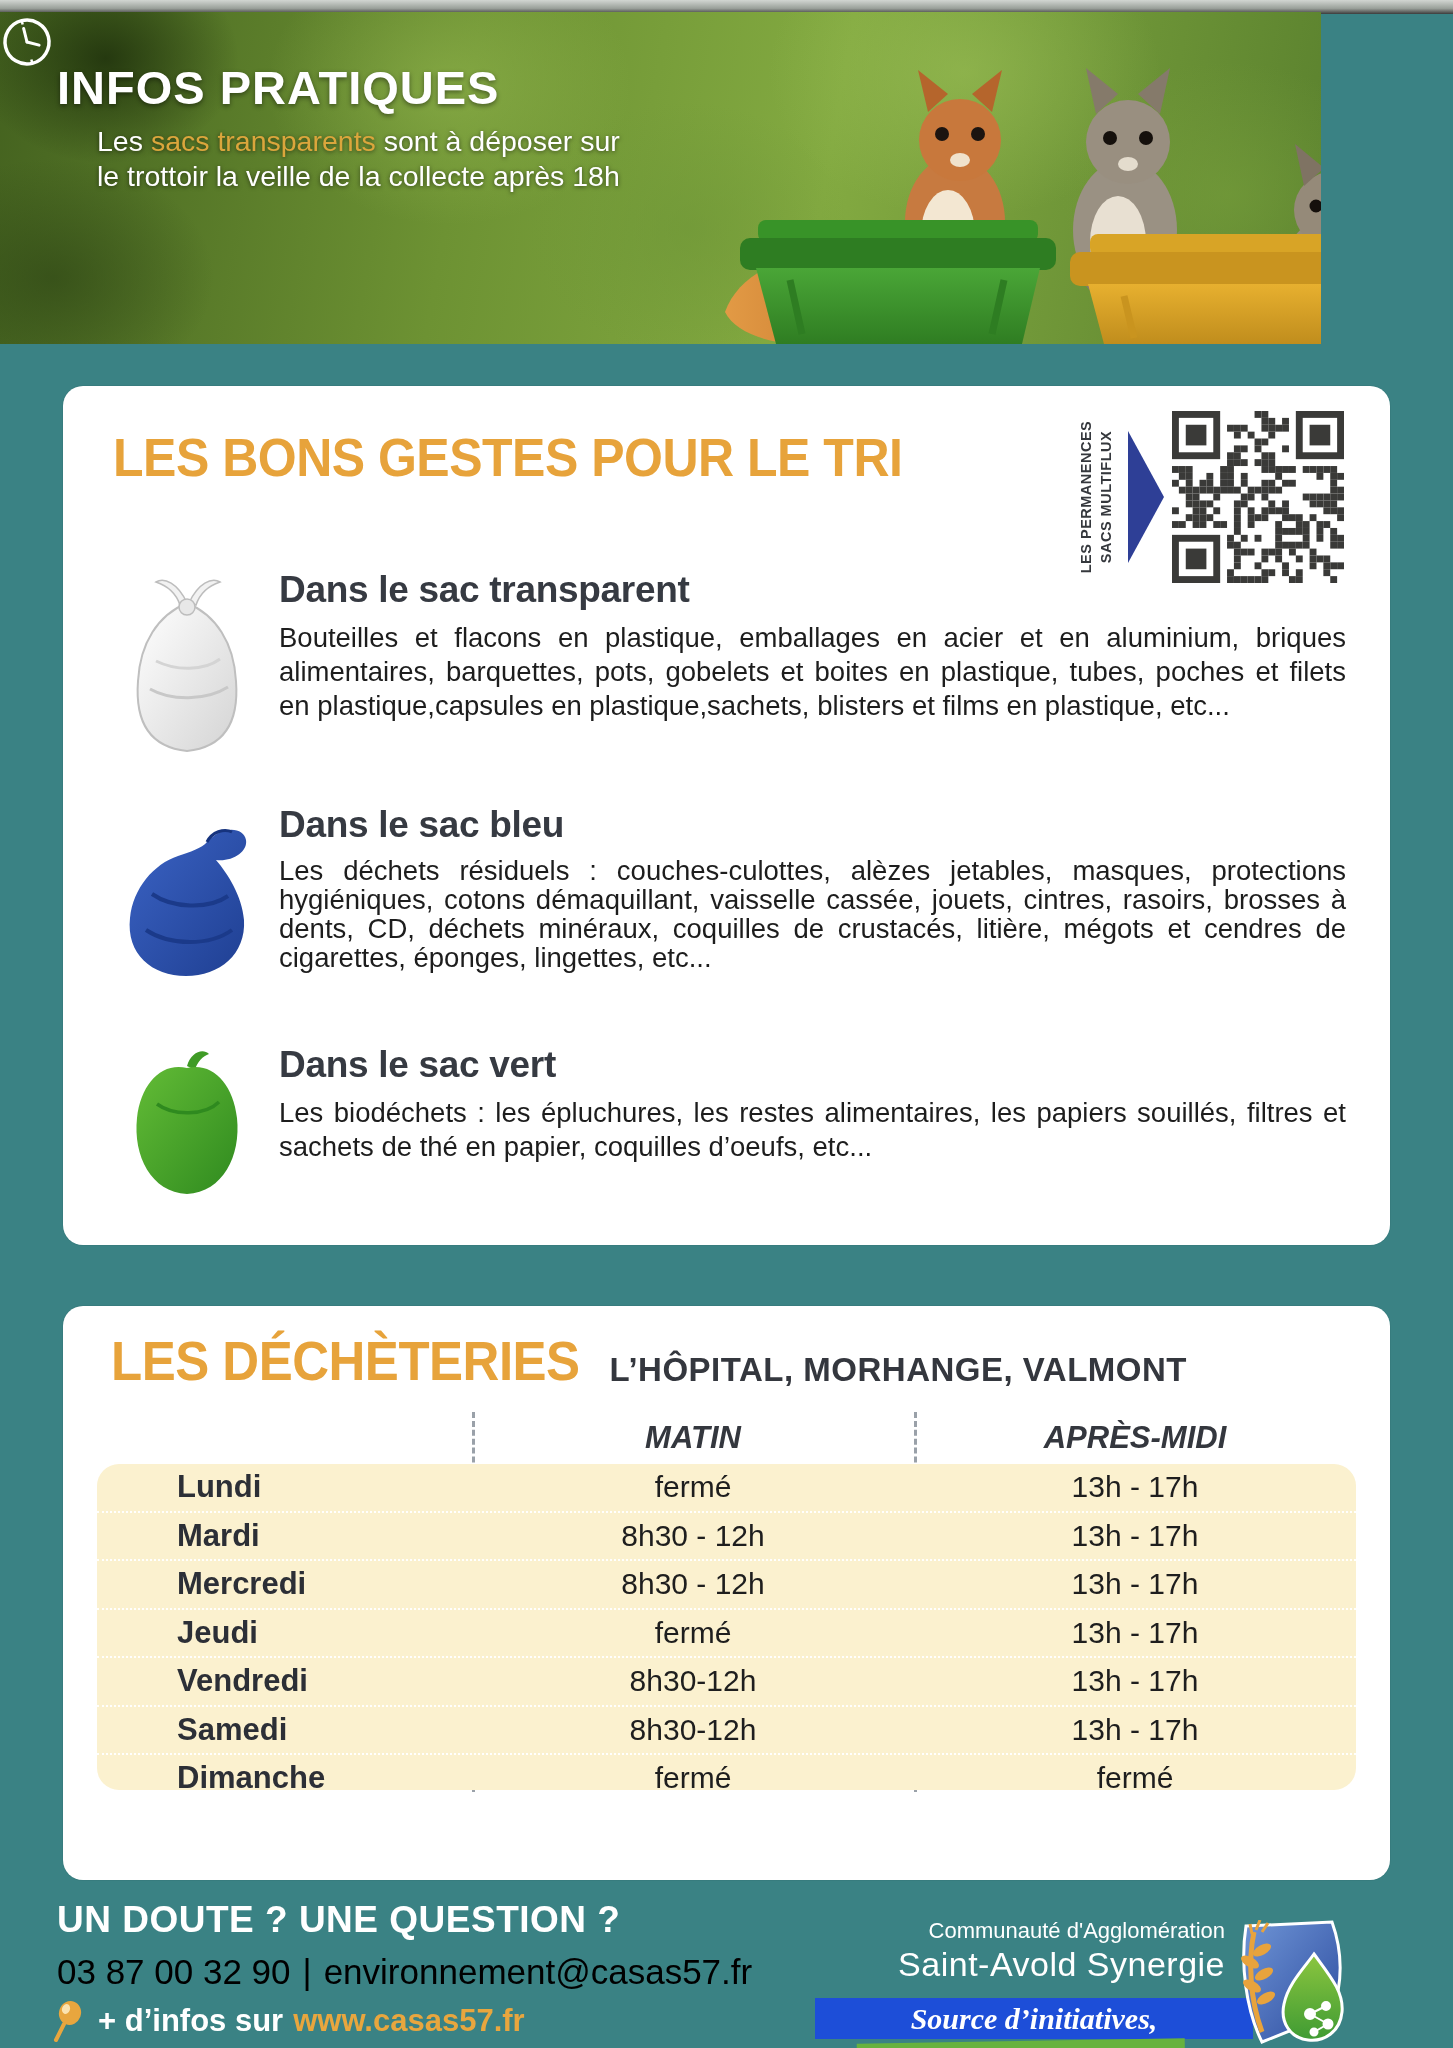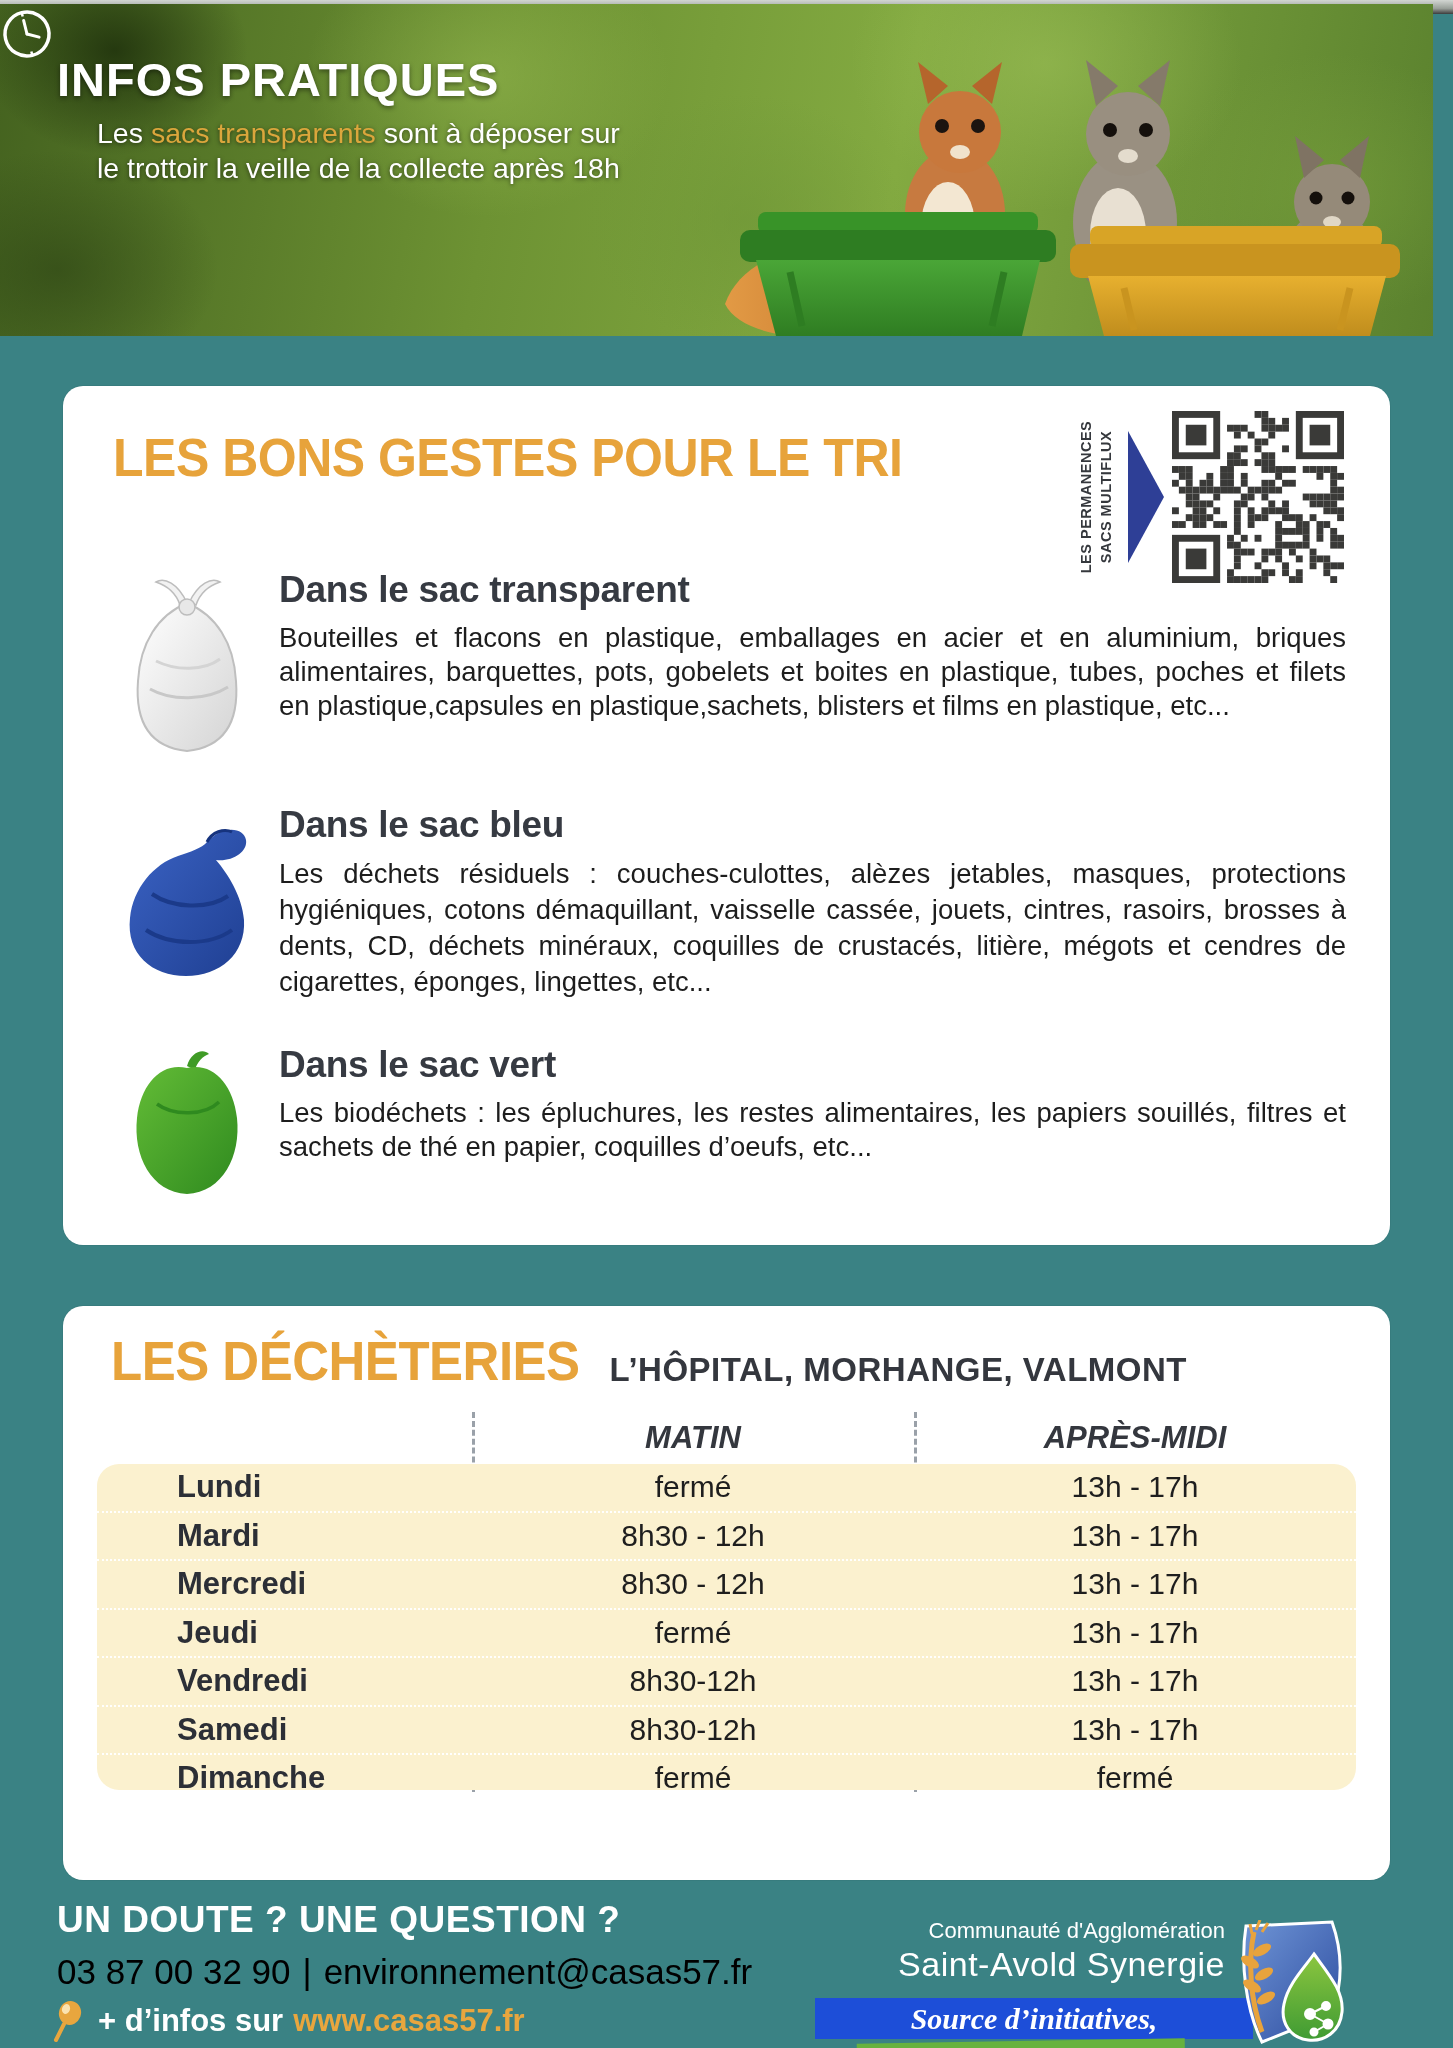--- a/index.html
+++ b/index.html
@@ -5,21 +5,21 @@
   html,body{margin:0;padding:0;}
   body{width:1453px;height:2048px;overflow:hidden;background:#3a8284;
        font-family:"Liberation Sans",sans-serif;-webkit-font-smoothing:antialiased;}
   #page{position:relative;width:1453px;height:2048px;background:#3a8284;overflow:hidden;}
 
   
   #scan-strip{position:absolute;left:0;top:0;width:1453px;height:14px;
     background:linear-gradient(#d2d6d2,#9aa09a 60%,#3c3c3c);}
 
   
-  #photo{position:absolute;left:0;top:4px;width:1433px;height:332px;overflow:hidden;
+  #photo{position:absolute;left:0;top:12px;width:1321px;height:332px;overflow:hidden;
     background:
       radial-gradient(190px 150px at 8% 14%,rgba(30,48,12,.85),transparent 70%),
       radial-gradient(230px 170px at 4% 80%,rgba(48,72,22,.7),transparent 70%),
       radial-gradient(260px 200px at 34% 22%,rgba(150,185,80,.55),transparent 70%),
       radial-gradient(230px 180px at 52% 65%,rgba(110,150,55,.6),transparent 70%),
       radial-gradient(280px 210px at 73% 18%,rgba(160,195,90,.5),transparent 70%),
       radial-gradient(240px 190px at 93% 55%,rgba(120,160,60,.55),transparent 70%),
       linear-gradient(100deg,#44621f,#6d9233 35%,#83aa41 62%,#5a812e);}
   #photo svg{position:absolute;left:0;top:0;}
   #header-title{position:absolute;left:57px;top:48px;color:#ffffff;font-size:47px;
@@ -48,21 +48,21 @@
 
   
   .section{position:absolute;left:44px;width:1239px;display:flex;}
   .icon-col{width:160px;flex:0 0 160px;display:flex;justify-content:center;}
   .sec-text{flex:1;padding-left:12px;}
   .sec-heading{font-size:37px;font-weight:800;color:#363a42;letter-spacing:-.3px;}
   .sec-body{margin-top:10px;font-size:27.5px;line-height:34px;color:#1d1d1d;text-align:justify;}
   #section-transparent{top:183px;}
   #section-bleu{top:418px;}
   #section-vert{top:658px;}
-  #section-bleu .sec-body{line-height:36px;}
+  #section-bleu .sec-body{line-height:29px;}
 
   
   #card2-titlerow{position:absolute;left:48px;top:28px;display:flex;align-items:baseline;}
   #card2-title{font-size:51px;transform:scaleY(1.08);transform-origin:left bottom;}
   #card2-subtitle{margin-left:30px;font-size:33px;font-weight:800;color:#34373e;letter-spacing:.5px;}
 
   .dash-line{position:absolute;top:106px;height:380px;border-left:3px dashed #9aa1a9;width:0;}
   #dash-1{left:409px;}
   #dash-2{left:851px;}
 

